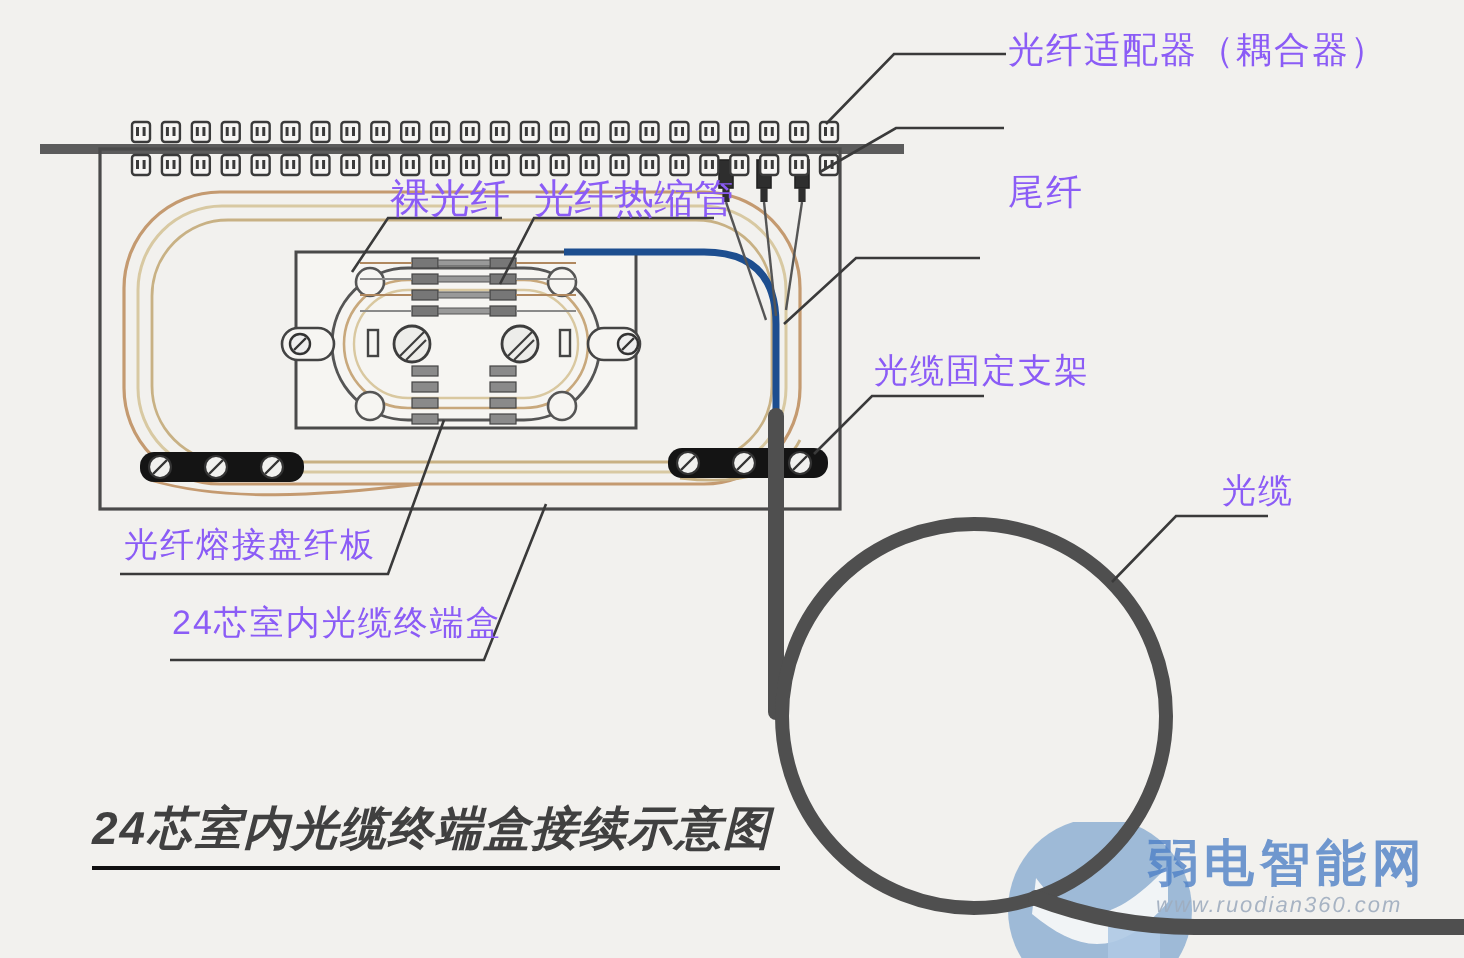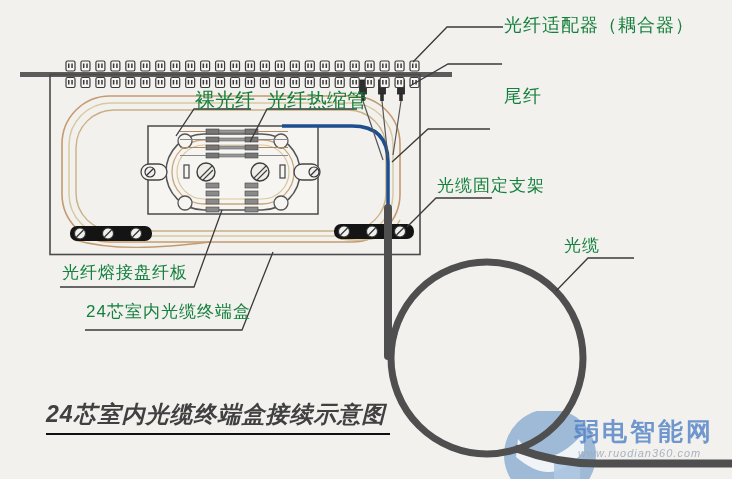--- a/index.html
+++ b/index.html
@@ -2,29 +2,29 @@
 <html><head>
 <meta charset="utf-8">
 <style>
   html,body{margin:0;padding:0;background:#ddd;}
   #stage{
     position:relative;width:732px;height:479px;overflow:hidden;
     background:#f2f1ee;font-family:"Liberation Sans",sans-serif;
   }
   #diagram-svg{position:absolute;left:0;top:0;z-index:2;}
   .lbl{
-    position:absolute;z-index:3;color:#15803d;font-size:17px;
+    position:absolute;z-index:3;color:#8b5cf6;font-size:17px;
     white-space:nowrap;letter-spacing:1px;line-height:1.1;
   }
   .lbl.sm{font-size:20px;letter-spacing:0;}
   #label-adapter{left:504px;top:16px;font-size:18px;}
   #label-pigtail{left:504px;top:53px;font-size:18px;margin-top:34px;}
   #label-loose-tube{left:432px;top:103px;}
   #label-bracket{left:437px;top:177px;}
-  #label-cable{left:564px;top:237px;}
+  #label-cable{left:611px;top:237px;}
   #label-bare-fiber{left:195px;top:89px;}
   #label-heat-shrink{left:267px;top:89px;}
   #label-splice-tray{left:62px;top:264px;}
   #label-terminal-box{left:86px;top:303px;text-align:center;}
   #diagram-title{
     position:absolute;z-index:3;left:46px;top:399px;
     font-size:23px;font-weight:bold;font-style:italic;color:#404040;
     border-bottom:2.5px solid #101010;padding:0 4px 3px 0;letter-spacing:1px;
   }
   

